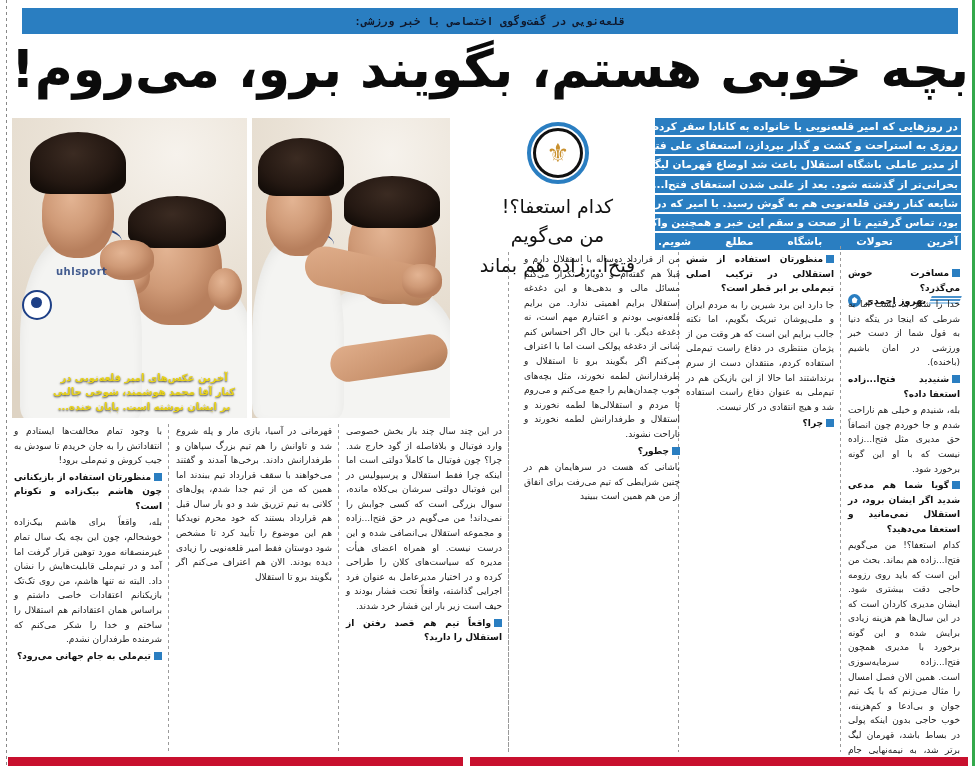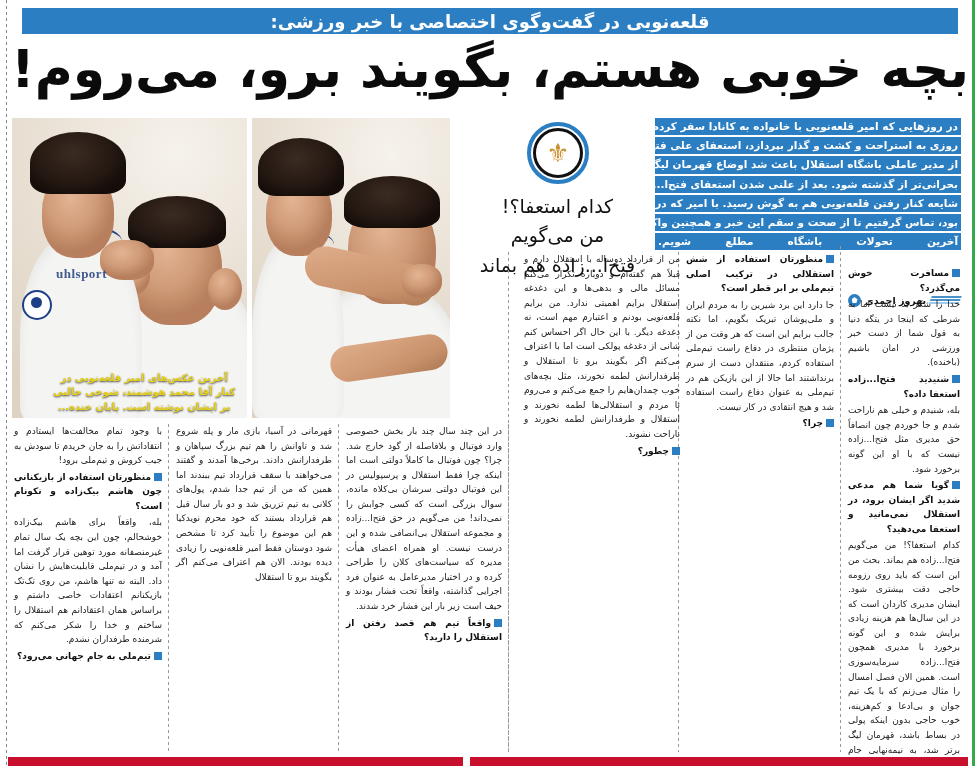--- a/index.html
+++ b/index.html
@@ -47,25 +47,26 @@
     left: 22px; top: 8px;
     width: 936px; height: 26px;
     background: #2a7ec1;
   }
   .kicker-text {
     position: absolute;
     inset: 0;
     display: flex;
     align-items: center;
     justify-content: center;
-    color: #ffffff;
-    font-size: 18px;
+    color: #0f172a;
+    font-size: 11px;
     font-weight: bold;
     letter-spacing: -0.3px;
     white-space: nowrap;
+    font-family: Liberation Mono, monospace;
   }
 
   
   .headline {
     position: absolute;
     left: 20px; top: 36px;
     width: 940px; height: 66px;
     display: flex;
     align-items: center;
     justify-content: center;
@@ -116,25 +117,24 @@
     background: #ffffff;
   }
   .ph-logo-dot {
     position: absolute;
     background: #1d3f86;
     border-radius: 50%;
   }
   .ph-brand {
     position: absolute;
     color: #24417e;
-    font-size: 13px;
+    font-size: 10px;
     font-weight: bold;
     letter-spacing: .5px;
     opacity: .85;
-    font-family: Liberation Serif, serif;
   }
   .ph-collar {
     position: absolute;
     border-top: 3px solid #24417e;
     border-radius: 50%;
   }
 
   .photo-caption {
     position: absolute;
     right: 8px;
@@ -384,20 +384,21 @@
       <p>کدام استعفا؟! من می‌گویم فتح‌ا...زاده هم بماند. بحث من این است که باید روی رزومه حاجی دقت بیشتری شود. ایشان مدیری کاردان است که در این سال‌ها هم هزینه زیادی برایش شده و این گونه برخورد با مدیری همچون فتح‌ا...زاده سرمایه‌سوزی است. همین الان فصل امسال را مثال می‌زنم که با یک تیم جوان و بی‌ادعا و کم‌هزینه، خوب حاجی بدون اینکه پولی در بساط باشد، قهرمان لیگ برتر شد، به نیمه‌نهایی جام حذفی رسید و در آسیا هم به جمع هشت تیم شامل حال‌مان شد و به جمع هشت تیم برتر رسید. انصافاً کارنامه بدی نیست و از عهده کمتر مدیری برمی‌آید که تیمش را به این موفقیت‌ها برساند و از آن مهم‌تر استقلال به تیم‌ملی هم برای رسیدن به جام جهانی کمک کرد.</p>
     </div>
   <div class="col" id="c1" style="left:686px; top:252px; width:148px; height:500px;">
       <p class="q"><span class="bullet"></span><span>منظورتان استفاده از شش استقلالی در ترکیب اصلی تیم‌ملی بر ابر قطر است؟</span></p>
       <p>جا دارد این برد شیرین را به مردم ایران و ملی‌پوشان تبریک بگویم، اما نکته جالب برایم این است که هر وقت من از پژمان منتظری در دفاع راست تیم‌ملی استفاده کردم، منتقدان دست از سرم برنداشتند اما حالا از این بازیکن هم در تیم‌ملی به عنوان دفاع راست استفاده شد و هیچ انتقادی در کار نیست.</p>
       <p class="q"><span class="bullet"></span><span>چرا؟</span></p>
     </div>
   <div class="col" id="c2" style="left:524px; top:252px; width:156px; height:500px;">
       <p>من از قرارداد دوساله با استقلال دارم و قبلاً هم گفته‌ام و دوباره تکرار می‌کنم مسائل مالی و بدهی‌ها و این دغدغه استقلال برایم اهمیتی ندارد. من برایم قلعه‌نویی بودنم و اعتبارم مهم است، نه دغدغه دیگر. با این حال اگر احساس کنم شانی از دغدغه پولکی است اما با اعتراف می‌کنم اگر بگویند برو تا استقلال و طرفدارانش لطمه نخورند، مثل بچه‌های خوب چمدان‌هایم را جمع می‌کنم و می‌روم تا مردم و استقلالی‌ها لطمه نخورند و استقلال و طرفدارانش لطمه نخورند و ناراحت نشوند.</p>
       <p class="q"><span class="bullet"></span><span>چطور؟</span></p>
+      <p>باشانی که هست در سرهایمان هم در چنین شرایطی که تیم می‌رفت برای انفاق از من هم همین است ببینید</p>
     </div>
   <div class="col" id="c3" style="left:346px; top:424px; width:156px; height:328px;">
       <p>در این چند سال چند بار بخش خصوصی وارد فوتبال و بلافاصله از گود خارج شد. چرا؟ چون فوتبال ما کاملاً دولتی است اما اینکه چرا فقط استقلال و پرسپولیس در این فوتبال دولتی سرشان بی‌کلاه مانده، سوال بزرگی است که کسی جوابش را نمی‌داند! من می‌گویم در حق فتح‌ا...زاده و مجموعه استقلال بی‌انصافی شده و این درست نیست. او همراه اعضای هیأت مدیره که سیاست‌های کلان را طراحی کرده و در اختیار مدیرعامل به عنوان فرد اجرایی گذاشته، واقعاً تحت فشار بودند و حیف است زیر بار این فشار خرد شدند.</p>
       <p class="q"><span class="bullet"></span><span>واقعاً تیم هم قصد رفتن از استقلال را دارید؟</span></p>
     </div>
   <div class="col" id="c4" style="left:176px; top:424px; width:156px; height:328px;">
       <p>قهرمانی در آسیا، بازی مار و پله شروع شد و تاوانش را هم تیم بزرگ سپاهان و طرفدارانش دادند. برخی‌ها آمدند و گفتند می‌خواهند با سقف قرارداد تیم ببندند اما همین که من از تیم جدا شدم، پول‌های کلانی به تیم تزریق شد و دو بار سال قبل هم قرارداد بستند که خود محرم نویدکیا هم این موضوع را تأیید کرد تا مشخص شود دوستان فقط امیر قلعه‌نویی را زیادی دیده بودند. الان هم اعتراف می‌کنم اگر بگویند برو تا استقلال</p>
     </div>
   <div class="col" id="c5" style="left:14px; top:424px; width:148px; height:328px;">
       <p>با وجود تمام مخالفت‌ها ایستادم و انتقاداتش را به جان خریدم تا سودش به جیب کروش و تیم‌ملی برود!</p>

